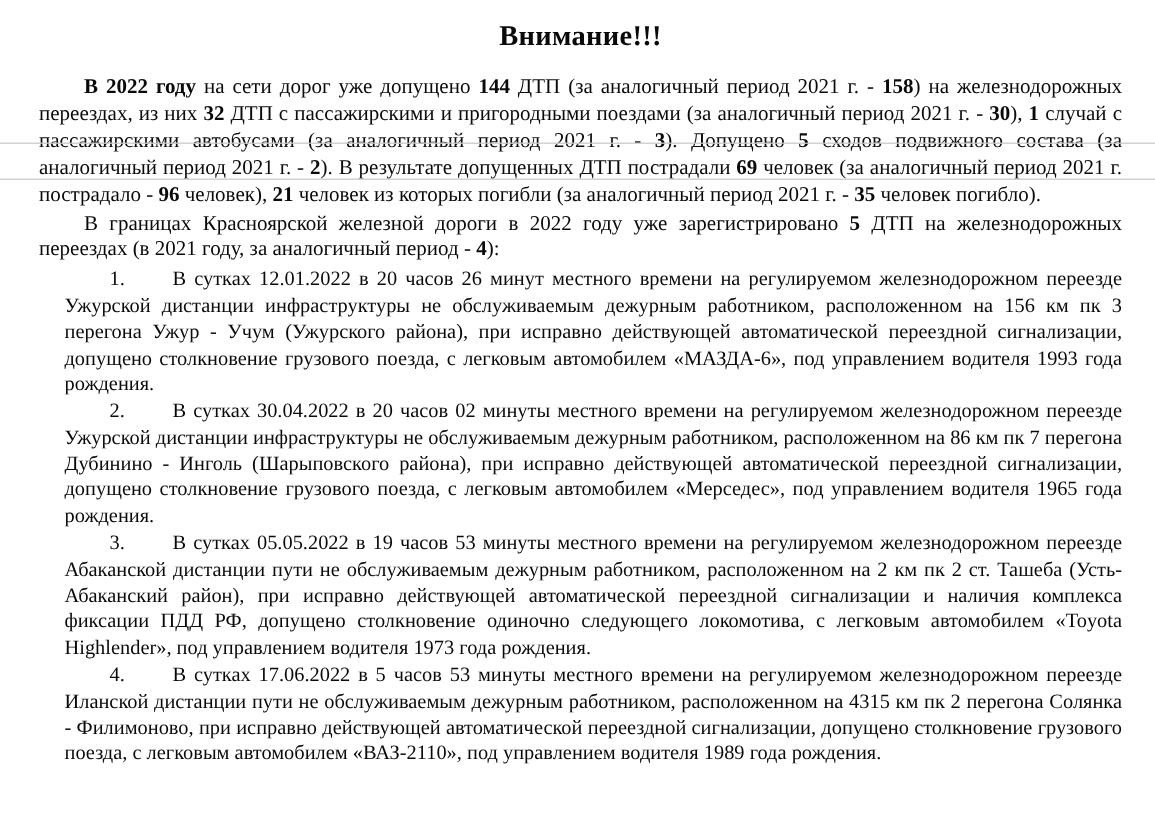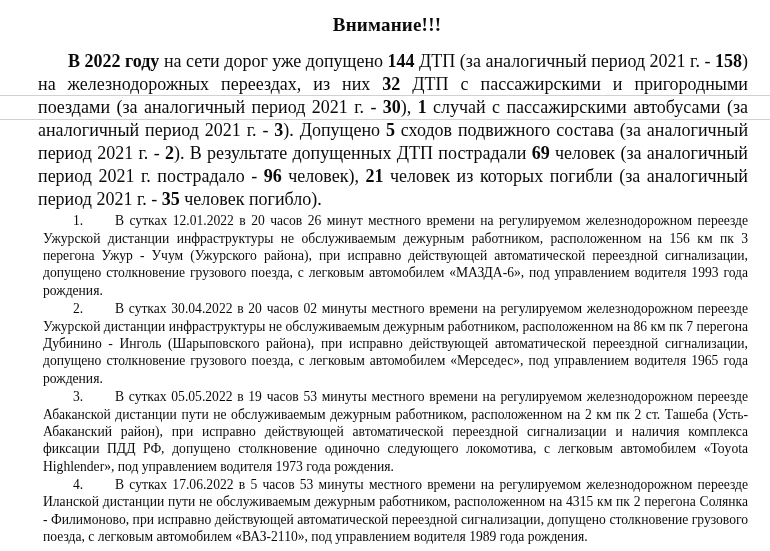--- a/index.html
+++ b/index.html
@@ -24,23 +24,23 @@
   .doc-title {
     text-align: center;
     font-weight: bold;
     font-size: 19px;
     letter-spacing: 0.2px;
     margin: 4px 0 14px 0;
   }
   .para {
     text-align: justify;
     text-justify: inter-word;
-    font-size: 18px;
+    font-size: 14px;
     line-height: 1.28;
-    margin: 0 0 1px 12px;
+    margin: 0 0 1px 0;
     hyphens: none;
   }
   .para.indent {
     text-indent: 30px;
   }
   .b { font-weight: bold; }
   .num-para {
     display: block;
     text-align: justify;
     font-size: 13.6px;
@@ -70,20 +70,21 @@
 
 <div class="page">
 
   <div class="scan-line l1"></div>
   <div class="scan-line l2"></div>
 
   <div class="doc-title">Внимание!!!</div>
 
   <p class="para indent"><span class="b">В 2022 году</span><span> на сети дорог уже допущено </span><span class="b">144</span><span> ДТП (за аналогичный период 2021 г. - </span><span class="b">158</span><span>) на железнодорожных переездах, из них </span><span class="b">32</span><span> ДТП с пассажирскими и пригородными поездами (за аналогичный период 2021 г. - </span><span class="b">30</span><span>), </span><span class="b">1</span><span> случай с пассажирскими автобусами (за аналогичный период 2021 г. - </span><span class="b">3</span><span>). Допущено </span><span class="b">5</span><span> сходов подвижного состава (за аналогичный период 2021 г. - </span><span class="b">2</span><span>). В результате допущенных ДТП пострадали </span><span class="b">69</span><span> человек (за аналогичный период 2021 г. пострадало - </span><span class="b">96</span><span> человек), </span><span class="b">21</span><span> человек из которых погибли (за аналогичный период 2021 г. - </span><span class="b">35</span><span> человек погибло).</span></p>
 
+  <p class="para indent"><span>В границах Красноярской железной дороги в 2022 году уже зарегистрировано </span><span class="b">5</span><span> ДТП на железнодорожных переездах (в 2021 году, за аналогичный период - </span><span class="b">4</span><span>):</span></p>
 
   <div>
     <div class="num-para">
       <span class="num-label">1.</span><span>В сутках 12.01.2022 в 20 часов 26 минут местного времени на регулируемом железнодорожном переезде Ужурской дистанции инфраструктуры не обслуживаемым дежурным работником, расположенном на 156 км пк 3 перегона Ужур - Учум (Ужурского района), при исправно действующей автоматической переездной сигнализации, допущено столкновение грузового поезда, с легковым автомобилем «МАЗДА-6», под управлением водителя 1993 года рождения.</span>
     </div>
     <div class="num-para">
       <span class="num-label">2.</span><span>В сутках 30.04.2022 в 20 часов 02 минуты местного времени на регулируемом железнодорожном переезде Ужурской дистанции инфраструктуры не обслуживаемым дежурным работником, расположенном на 86 км пк 7 перегона Дубинино - Инголь (Шарыповского района), при исправно действующей автоматической переездной сигнализации, допущено столкновение грузового поезда, с легковым автомобилем «Мерседес», под управлением водителя 1965 года рождения.</span>
     </div>
     <div class="num-para">
       <span class="num-label">3.</span><span>В сутках 05.05.2022 в 19 часов 53 минуты местного времени на регулируемом железнодорожном переезде Абаканской дистанции пути не обслуживаемым дежурным работником, расположенном на 2 км пк 2 ст. Ташеба (Усть-Абаканский район), при исправно действующей автоматической переездной сигнализации и наличия комплекса фиксации ПДД РФ, допущено столкновение одиночно следующего локомотива, с легковым автомобилем «Toyota Highlender», под управлением водителя 1973 года рождения.</span>

